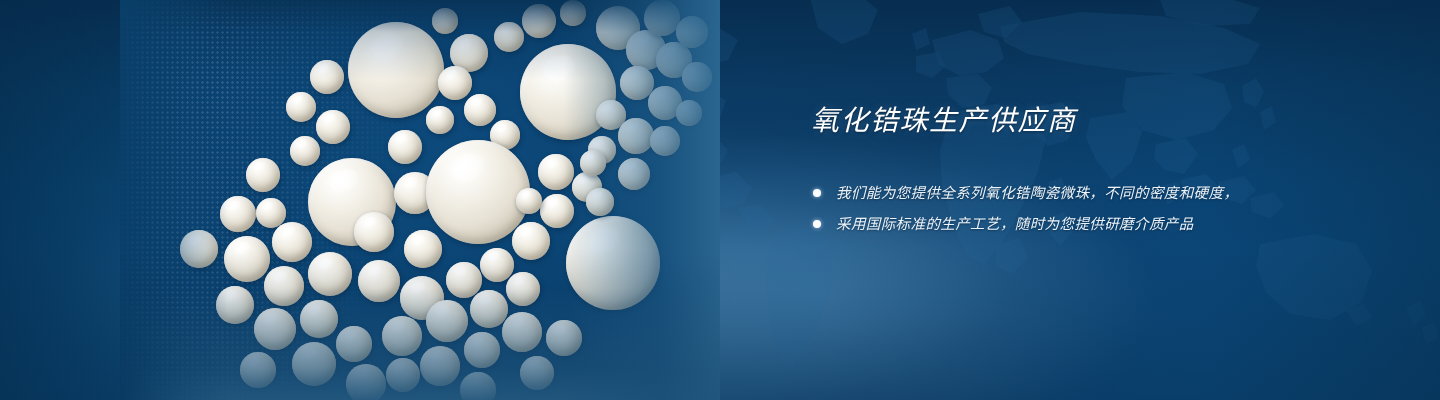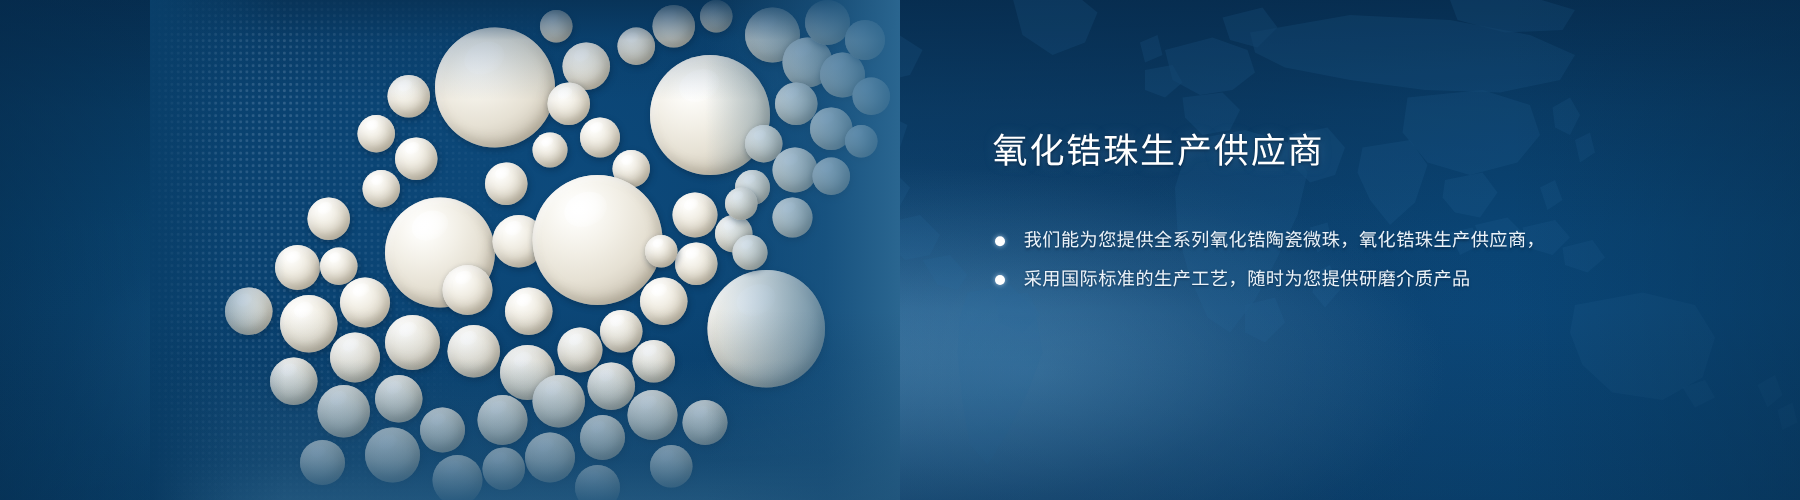--- a/index.html
+++ b/index.html
@@ -162,23 +162,24 @@
     background: radial-gradient(ellipse at 40% 40%,
                 rgba(255,255,255,0.98) 0%,
                 rgba(255,255,255,0.55) 45%,
                 rgba(255,255,255,0) 85%);
     transform: rotate(-22deg);
   }
 
   
   .content {
     position: absolute;
-    left: 794px;
+    left: 811px;
     top: 104px;
     width: 620px;
+    font-style: italic;
   }
   .headline {
     margin: 0;
     font-size: 28px;
     font-weight: 400;
     letter-spacing: 1.5px;
     color: #ffffff;
     text-shadow: 0 1px 3px rgba(3,26,50,0.75), 0 0 10px rgba(120,170,210,0.30);
     line-height: 1.2;
   }
@@ -369,21 +370,21 @@
 
   <div class="bg-edge-vignette"></div>
 
   <div class="content">
     <h1 class="headline">氧化锆珠生产供应商</h1>
 
     <ul class="bullets">
 
       <li class="bullet-item">
         <span class="bullet-dot"></span>
-        <span class="bullet-line">我们能为您提供全系列氧化锆陶瓷微珠，氧化锆珠生产供应商，</span>
+        <span class="bullet-line">我们能为您提供全系列氧化锆陶瓷微珠，不同的密度和硬度，</span>
       </li>
 
 
       <li class="bullet-item">
         <span class="bullet-dot"></span>
         <span class="bullet-line">采用国际标准的生产工艺，随时为您提供研磨介质产品</span>
       </li>
 
     </ul>
   </div>

